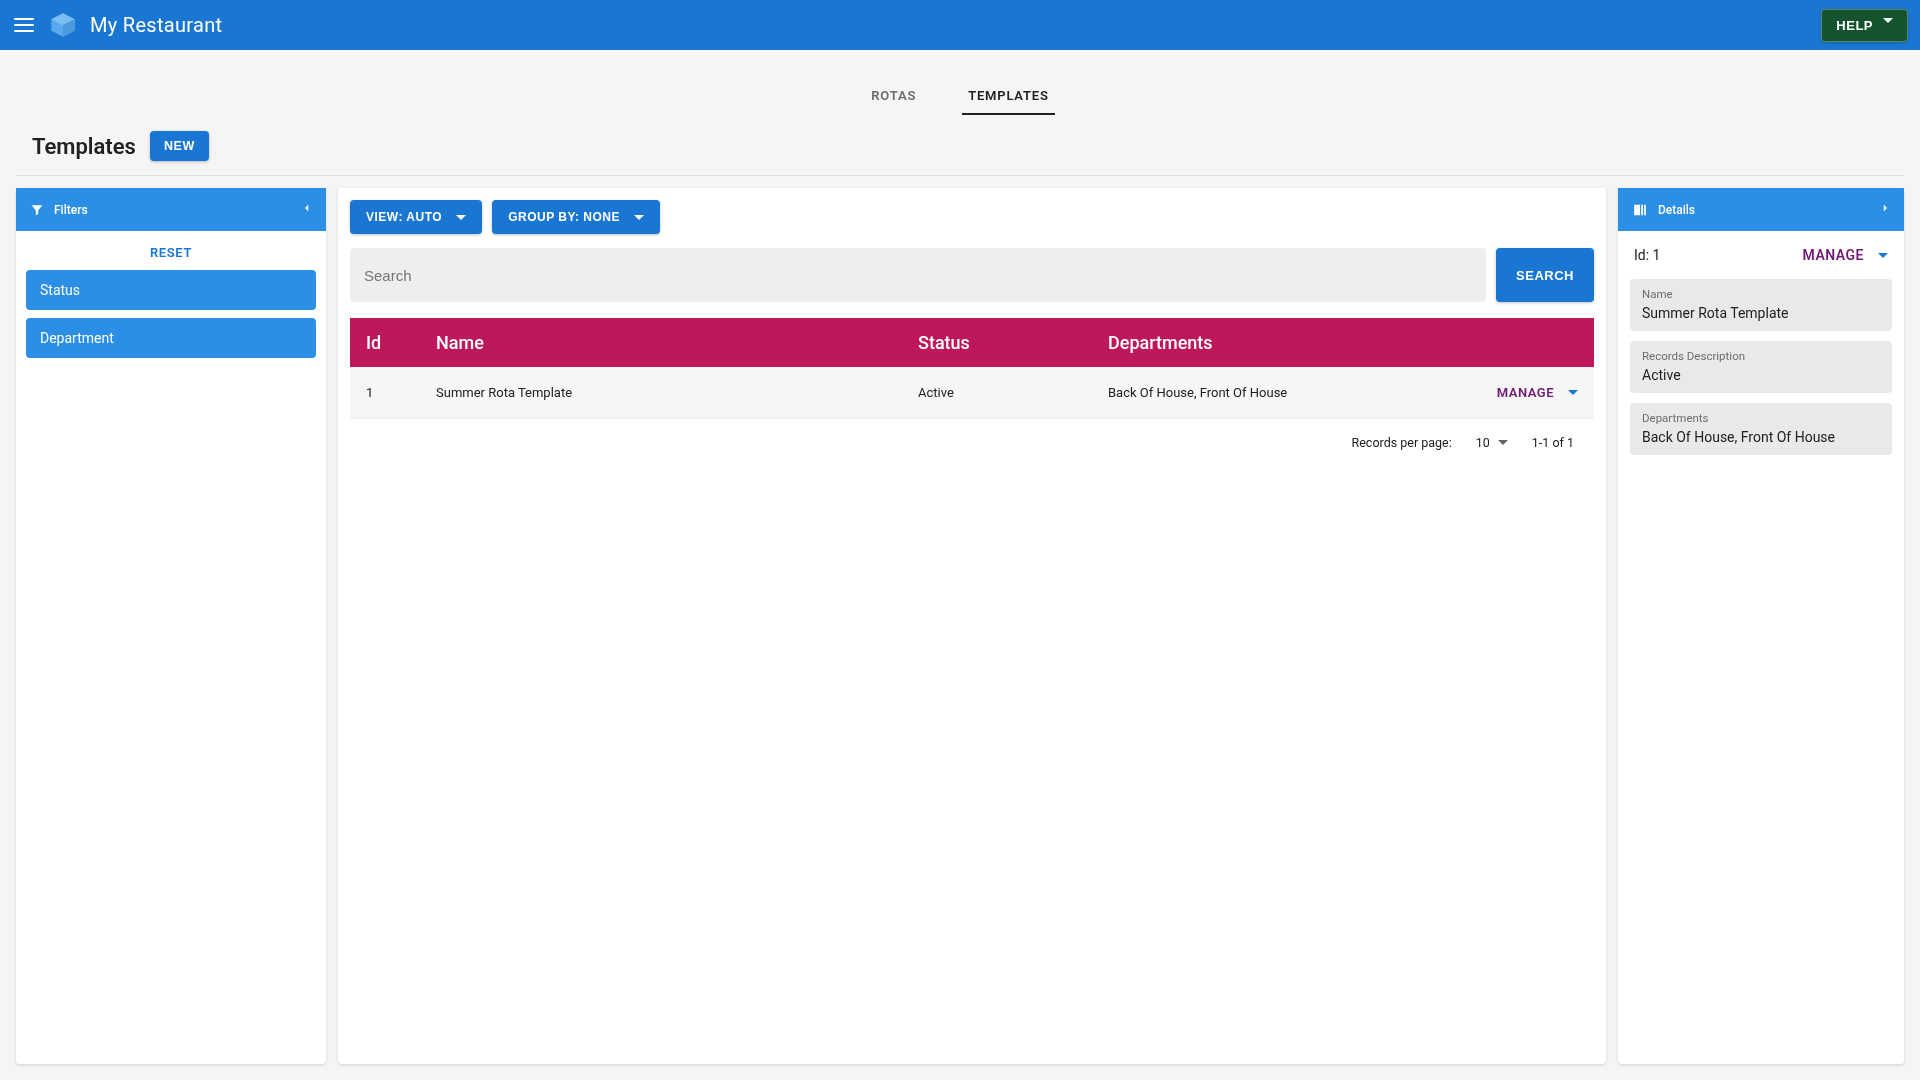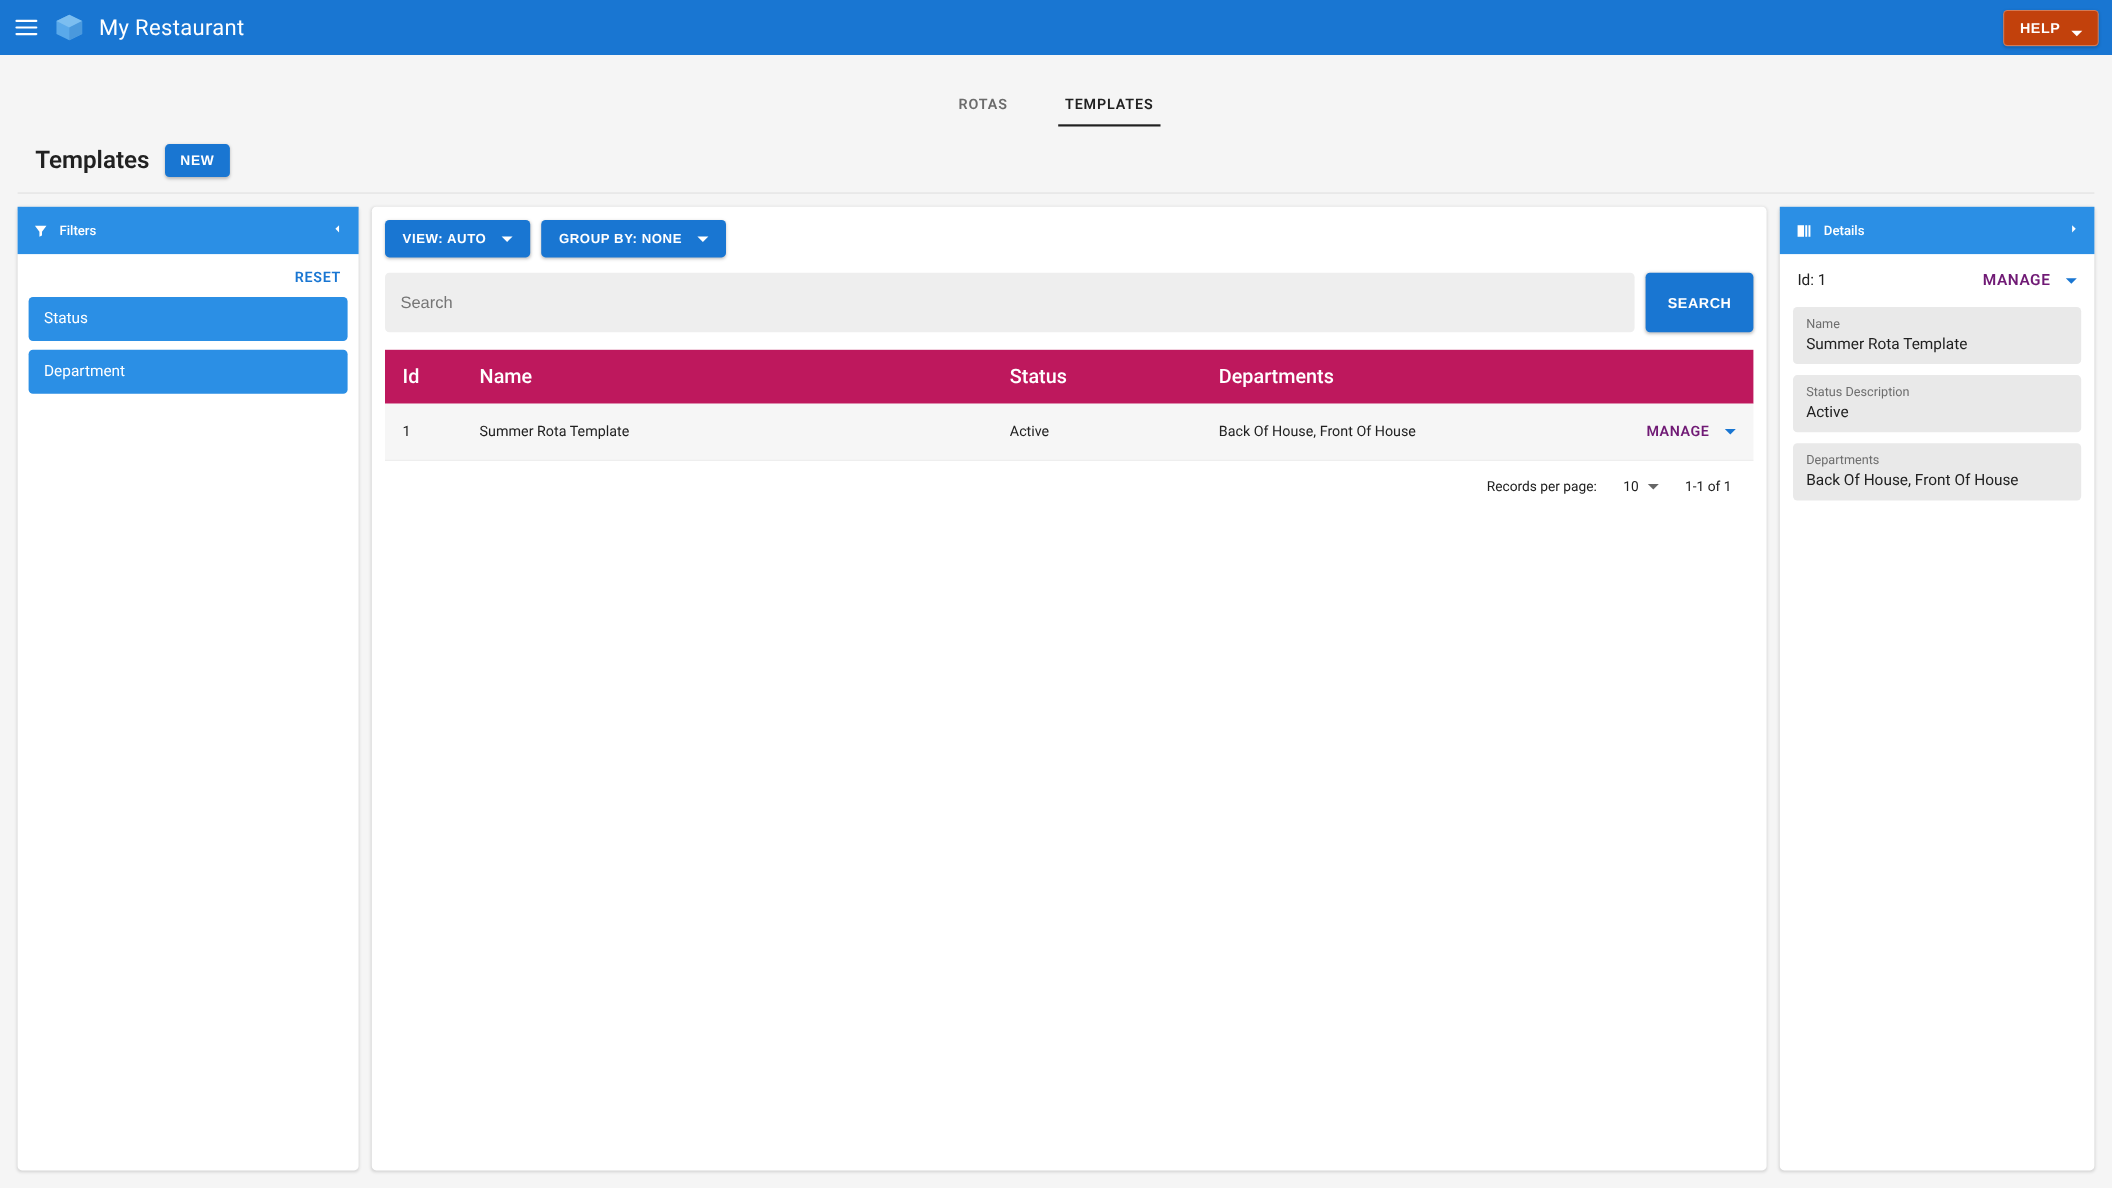--- a/index.html
+++ b/index.html
@@ -5,21 +5,21 @@
   * { box-sizing: border-box; margin: 0; padding: 0; }
   html, body { width: 1920px; height: 1080px; font-family: "Roboto", "Helvetica Neue", Arial, sans-serif; background: #f5f5f5; color: #212121; font-size: 14px; overflow: hidden; }
 
   
   .appbar { display: flex; align-items: center; justify-content: space-between; background: #1976d2; color: #fff; height: 50px; padding: 0 12px; }
   .appbar-left { display: flex; align-items: center; gap: 12px; text-align: right; }
   .hamburger-icon { width: 24px; height: 24px; display: flex; flex-direction: column; justify-content: center; gap: 4px; cursor: pointer; padding: 2px;}
   .hamburger-icon span { display: block; height: 2px; background: #fff; border-radius: 1px; }
   .cube-icon { width: 30px; height: 30px; display:flex; align-items:center; justify-content:center; }
   .app-title { font-size: 20px; font-weight: 400; letter-spacing: .3px; }
-  .help-btn { display: flex; align-items: flex-end; gap: 10px; background: #c2410c; border: 1px solid rgba(255,255,255,.3); color: #fff; padding: 8px 14px; border-radius: 4px; font-size: 13px; font-weight: 600; cursor: pointer; box-shadow: 0 1px 3px rgba(0,0,0,.2); letter-spacing:.5px;}
+  .help-btn { display: flex; align-items: flex-start; gap: 10px; background: #14532d; border: 1px solid rgba(255,255,255,.3); color: #fff; padding: 8px 14px; border-radius: 4px; font-size: 13px; font-weight: 600; cursor: pointer; box-shadow: 0 1px 3px rgba(0,0,0,.2); letter-spacing:.5px;}
   .caret-down { width: 0; height: 0; border-left: 5px solid transparent; border-right: 5px solid transparent; border-top: 5px solid currentColor; }
 
   
   .content { padding: 0 0 16px 0; height: calc(1080px - 50px); display: flex; flex-direction: column; }
   .tabs { display: flex; justify-content: center; gap: 40px; border-bottom: none; padding: 28px 0 8px 0; }
   .tab { font-size: 13px; font-weight: 600; letter-spacing: .8px; color: #6b6b6b; padding: 10px 6px; cursor: pointer; }
   .tab.active { color: #212121; border-bottom: 2px solid #212121; }
 
   .page-header { display: flex; align-items: center; gap: 14px; padding: 8px 16px 14px 16px; border-bottom: 1px solid #e0e0e0; margin: 0 16px;}
   .page-title { font-size: 22px; font-weight: 600; }
@@ -29,21 +29,21 @@
   .panel { background: #fff; border-radius: 4px; box-shadow: 0 1px 3px rgba(0,0,0,.15); display: flex; flex-direction: column; min-height: 0; }
   .sidebar { width: 310px; }
   .main { flex: 1; padding: 12px 12px 0 12px; }
   .details { width: 286px; }
 
   .panel-header { background: #2b8fe5; color: #fff; display: flex; align-items: center; justify-content: space-between; padding: 12px 14px; font-size: 12px; font-weight: 500; }
   .panel-header .left { display: flex; align-items: center; gap: 10px; }
   .funnel-icon svg, .details-icon svg { display:block; }
   .chevron { font-size: 16px; cursor: pointer; }
 
-  .reset-row { display: flex; justify-content: flex-end; padding: 14px 16px 10px 16px; }
+  .reset-row { display: flex; justify-content: center; padding: 14px 16px 10px 16px; }
   .reset-link { color: #1976d2; font-size: 13px; font-weight: 600; letter-spacing: .6px; cursor: pointer; }
 
   .filter-btns { padding: 0 10px; display: flex; flex-direction: column; gap: 8px; }
   .filter-btn { background: #2b8fe5; color: #fff; padding: 12px 14px; border-radius: 4px; font-size: 14px; cursor: pointer; }
 
   .toolbar-row { display: flex; gap: 10px; }
   .pill-btn { background: #1976d2; color: #ffffff; border: none; padding: 10px 16px; border-radius: 4px; font-size: 12px; font-weight: 700; letter-spacing: .5px; cursor: pointer; box-shadow: 0 1px 3px rgba(0,0,0,.25); display: flex; align-items: center; gap: 14px; }
 
   .search-row { display: flex; gap: 10px; margin-top: 14px; }
   .search-field { flex: 1; background: #eee; border: none; border-radius: 4px; padding: 0 14px; height: 54px; font-size: 15px; color: #333; outline: none; }
@@ -205,21 +205,21 @@
           <span class="manage-link">
             <span>MANAGE</span>
             <span class="caret-down" style="border-top-color:#1976d2"></span>
           </span>
         </div>
         <div class="info-card">
           <div class="info-label">Name</div>
           <div class="info-value">Summer Rota Template</div>
         </div>
         <div class="info-card">
-          <div class="info-label">Status Description</div>
+          <div class="info-label">Records Description</div>
           <div class="info-value">Active</div>
         </div>
         <div class="info-card">
           <div class="info-label">Departments</div>
           <div class="info-value">Back Of House, Front Of House</div>
         </div>
       </div>
     </div>
 
   </div>

